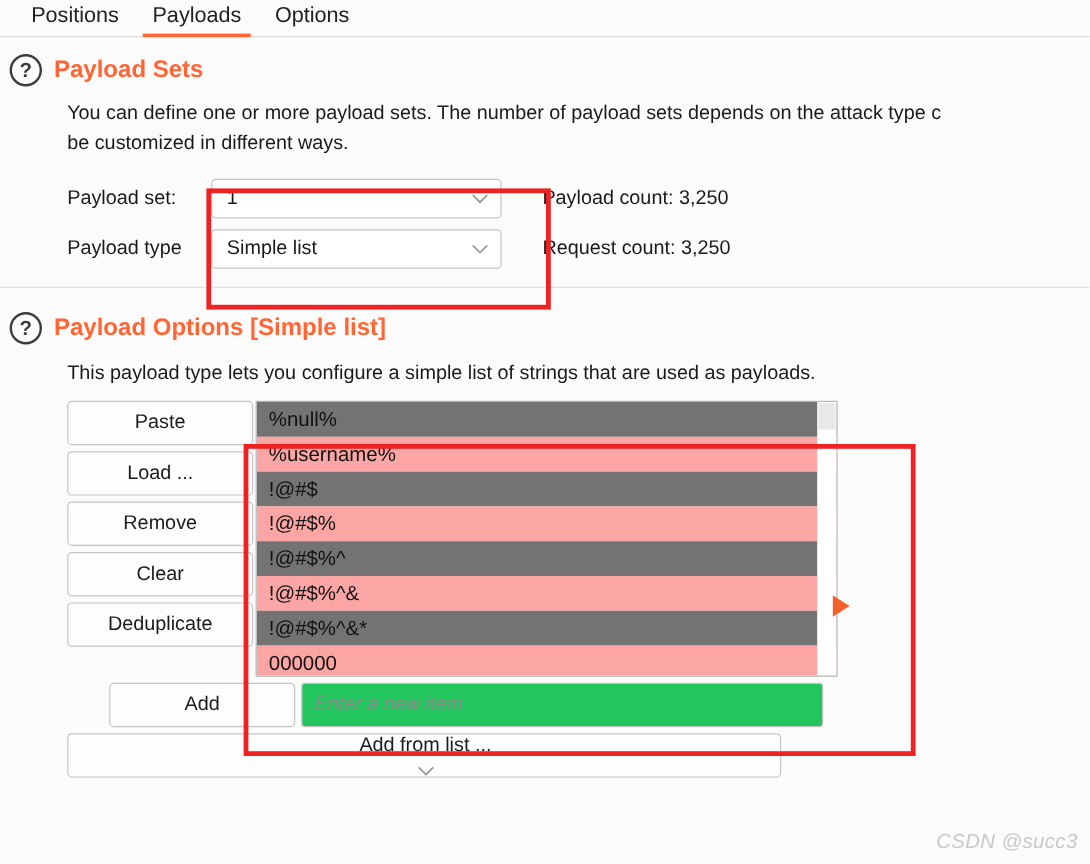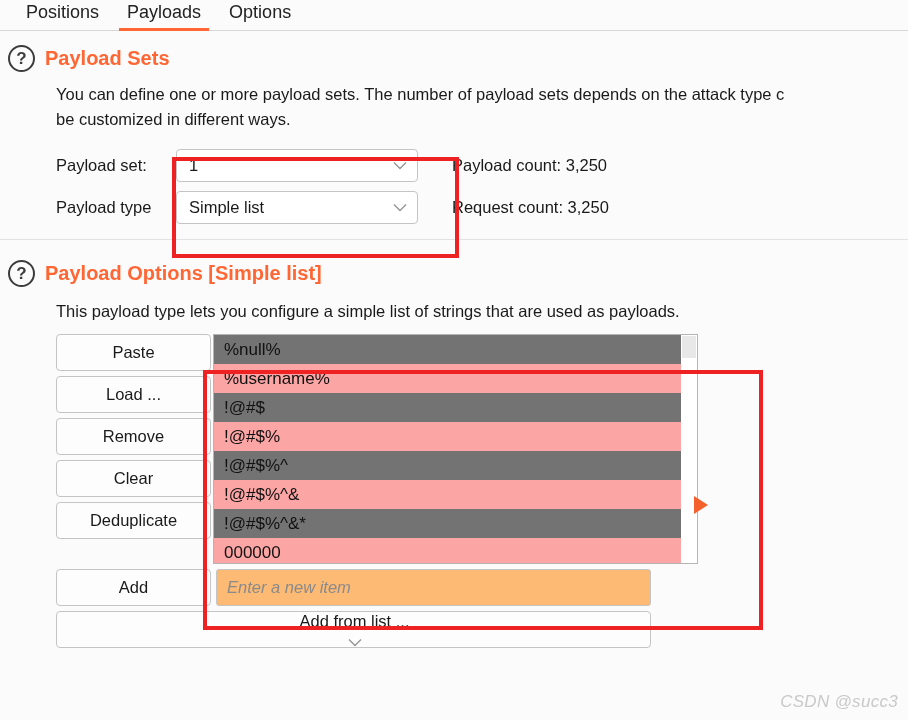--- a/index.html
+++ b/index.html
@@ -231,27 +231,28 @@
 
   
   .bottom-rows {
     padding-left: 56px;
     margin-top: 5px;
   }
   .add-row {
     display: flex;
     align-items: center;
     gap: 5px;
+    margin-left: 35px;
   }
   .textinput {
     width: 435px;
     height: 37px;
     border: 1px solid #c4c4c4;
     border-radius: 3px;
-    background: #fdba74;
+    background: #22c55e;
     box-sizing: border-box;
     font-size: 16.5px;
     font-family: "Liberation Sans", sans-serif;
     padding: 0 10px;
     color: #1a1a1a;
     outline: none;
   }
   .textinput::placeholder {
     color: #8a8a8a;
     font-style: italic;

